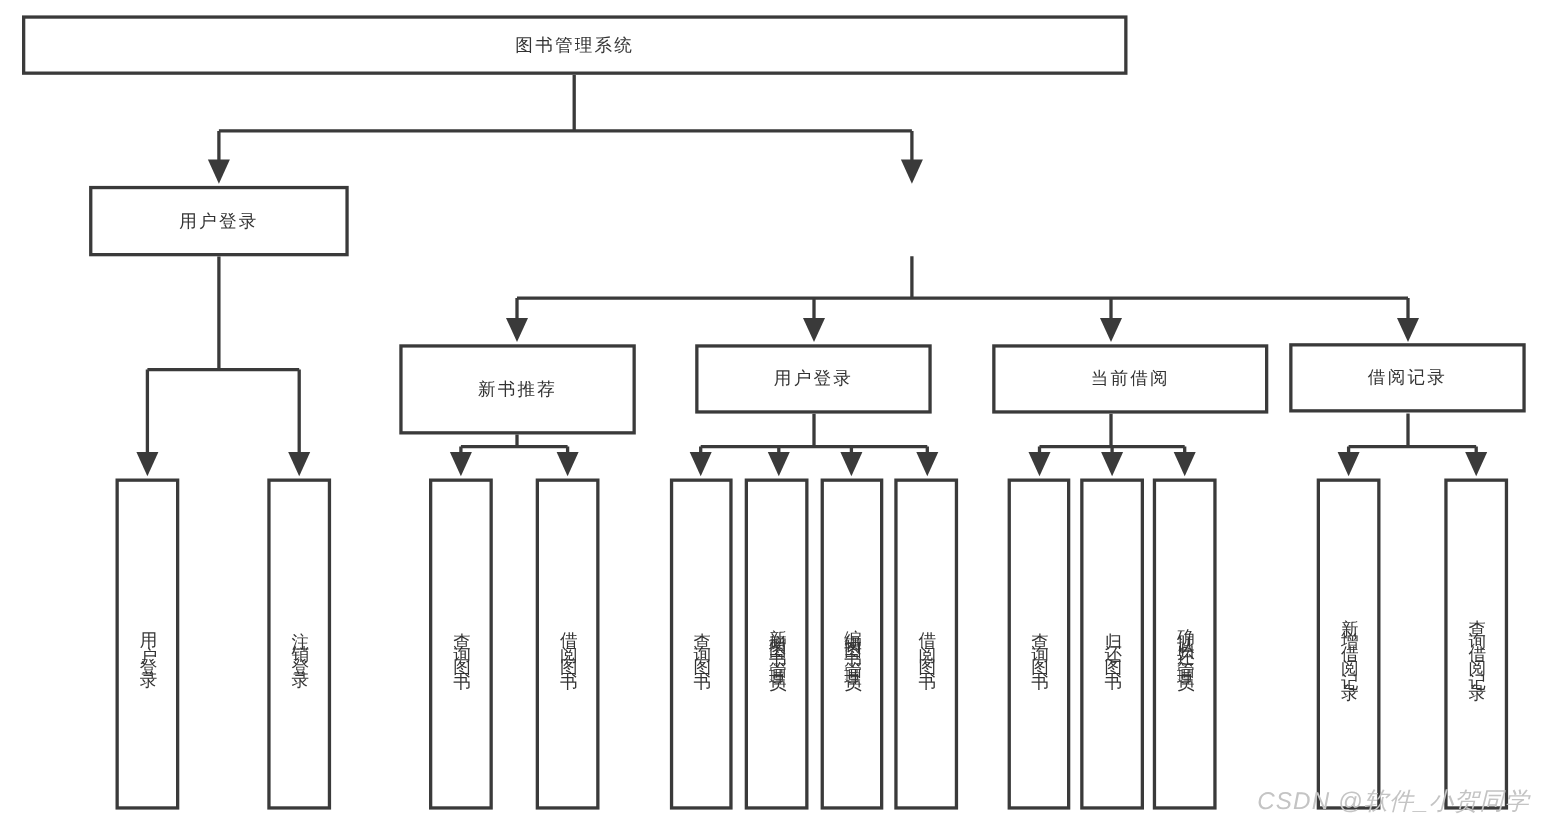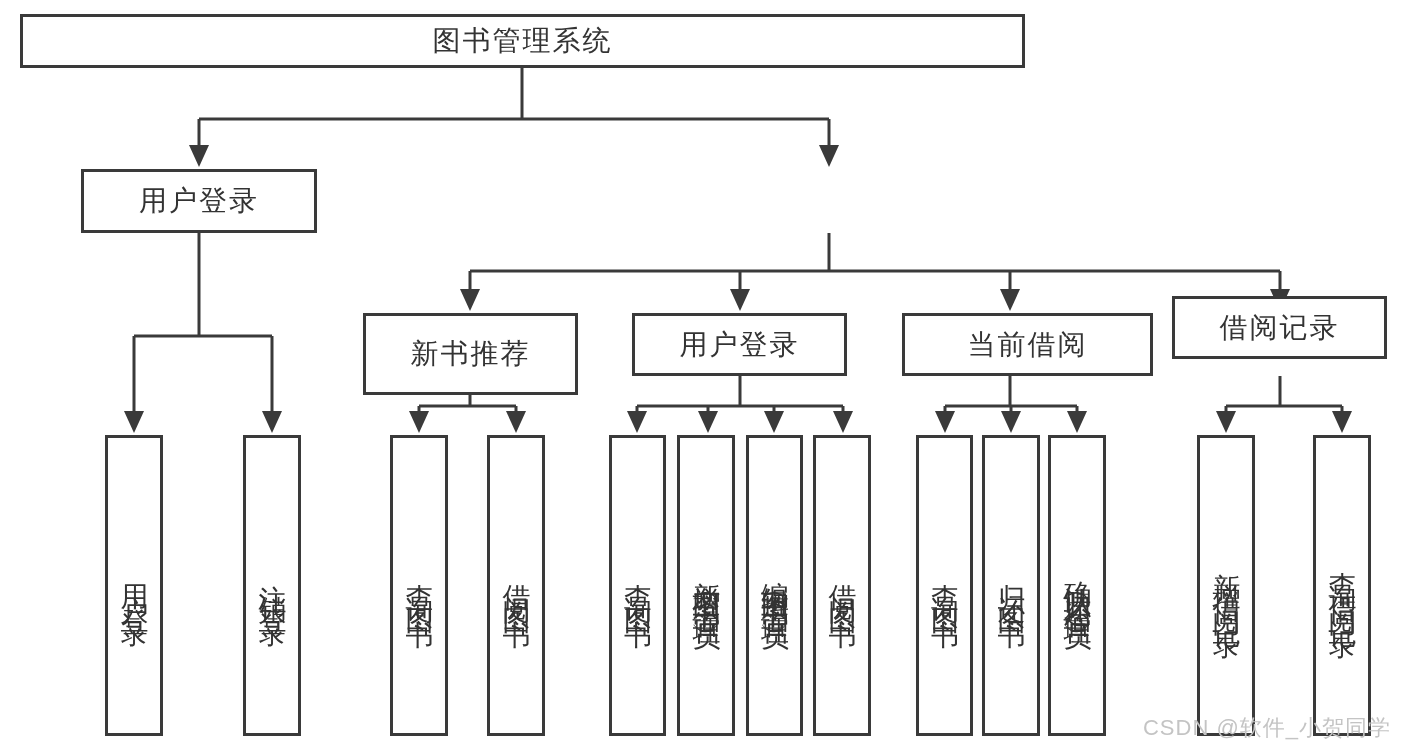--- a/index.html
+++ b/index.html
@@ -22,21 +22,21 @@
   }
   .box{
     position:absolute;
     box-sizing:border-box;
     border:3px solid var(--line);
     background:#fff;
     display:flex;
     align-items:center;
     justify-content:center;
     color:var(--text);
-    font-size:28px;
+    font-size:16px;
     letter-spacing:2px;
   }
   .box .hlabel{
     white-space:nowrap;
   }
   .vbox .vlabel{
     writing-mode:vertical-rl;
     letter-spacing:12px;
     line-height:1;
     white-space:nowrap;
@@ -46,20 +46,21 @@
   }
   .watermark{
     position:absolute;
     right:14px;
     bottom:4px;
     font-size:22px;
     color:var(--wm);
     letter-spacing:1px;
     white-space:nowrap;
     z-index:5;
+    font-style:italic;
   }
 </style>
 </head>
 <body>
 
 <div class="canvas">
 
   <svg class="connector-svg" viewBox="0 0 1405 747" xmlns="http://www.w3.org/2000/svg">
     <g stroke="#3a3a3a" stroke-width="3" fill="none">
 
@@ -113,21 +114,21 @@
 
   <div class="box" style="left:363px;top:313px;width:215px;height:82px">
     <span class="hlabel">新书推荐</span>
   </div>
   <div class="box" style="left:632px;top:313px;width:215px;height:63px">
     <span class="hlabel">用户登录</span>
   </div>
   <div class="box" style="left:902px;top:313px;width:251px;height:63px">
     <span class="hlabel">当前借阅</span>
   </div>
-  <div class="box" style="left:1172px;top:296px;width:215px;height:63px">
+  <div class="box" style="left:1172px;top:312px;width:215px;height:63px">
     <span class="hlabel">借阅记录</span>
   </div>
 
   <div class="box vbox" style="left:105px;top:435px;width:58px;height:301px">
     <span class="vlabel">用户登录</span>
   </div>
   <div class="box vbox" style="left:243px;top:435px;width:58px;height:301px">
     <span class="vlabel">注销登录</span>
   </div>
 

